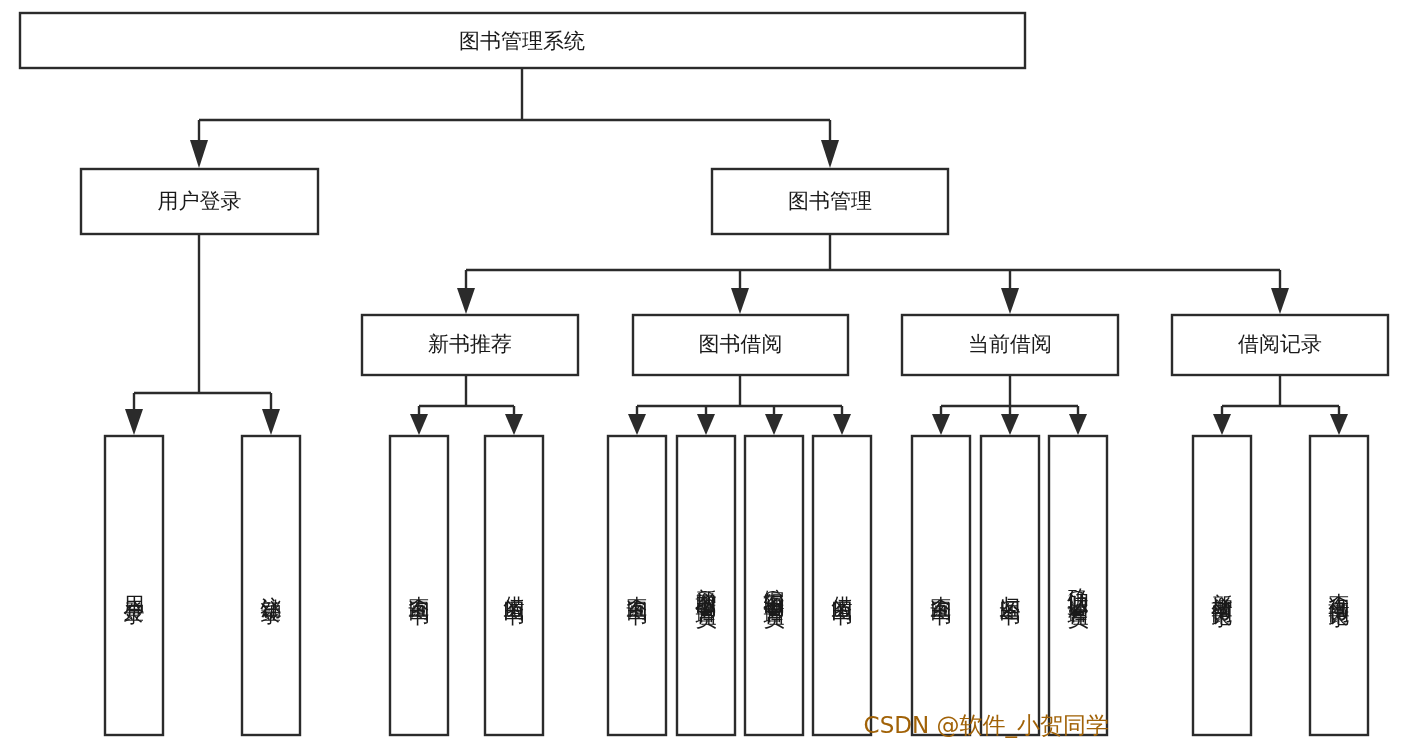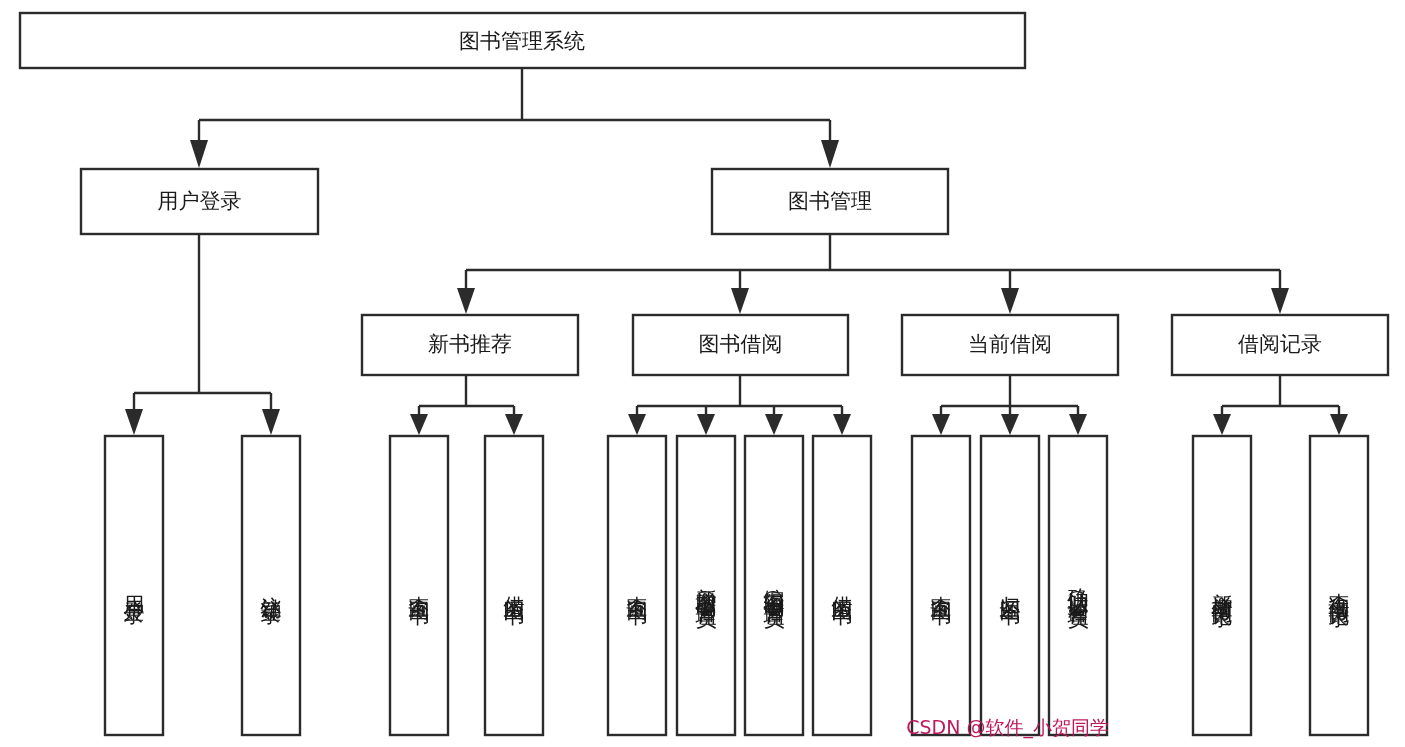--- a/index.html
+++ b/index.html
@@ -57,22 +57,22 @@
     writing-mode: vertical-rl;
     text-orientation: upright;
     text-anchor: middle;
     letter-spacing: 3px;
   }
   .watermark-text {
     position: absolute;
     right: 10px;
     bottom: 6px;
     font-family: "DejaVu Sans", "Liberation Sans", sans-serif;
-    font-size: 19px;
-    color: #be185d;
+    font-size: 23px;
+    color: #a16207;
     white-space: nowrap;
     pointer-events: none;
     user-select: none;
   }
 </style>
 </head>
 <body>
 
 <div id="diagram-root">
 

